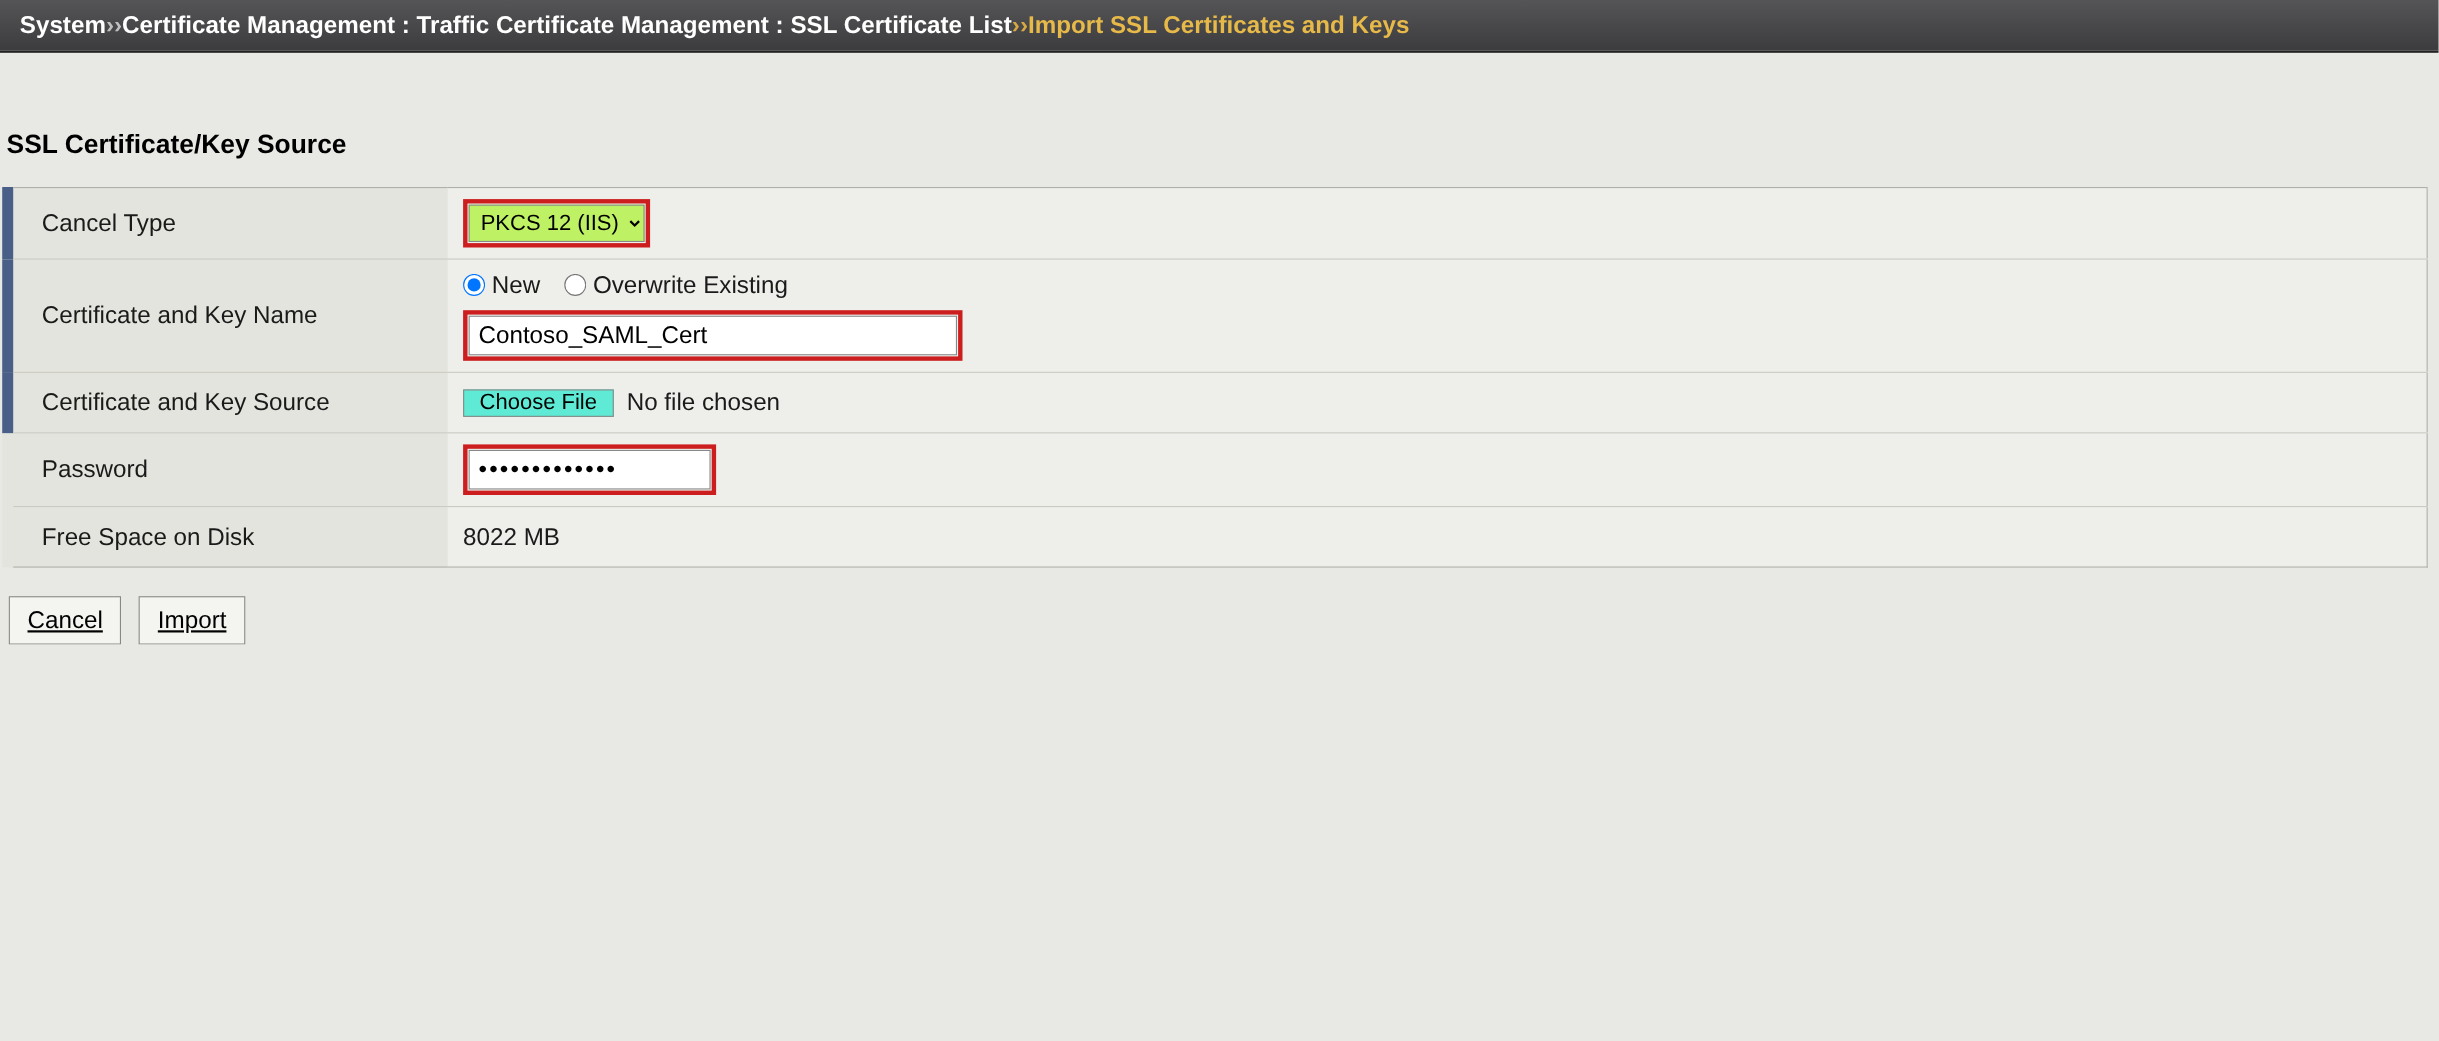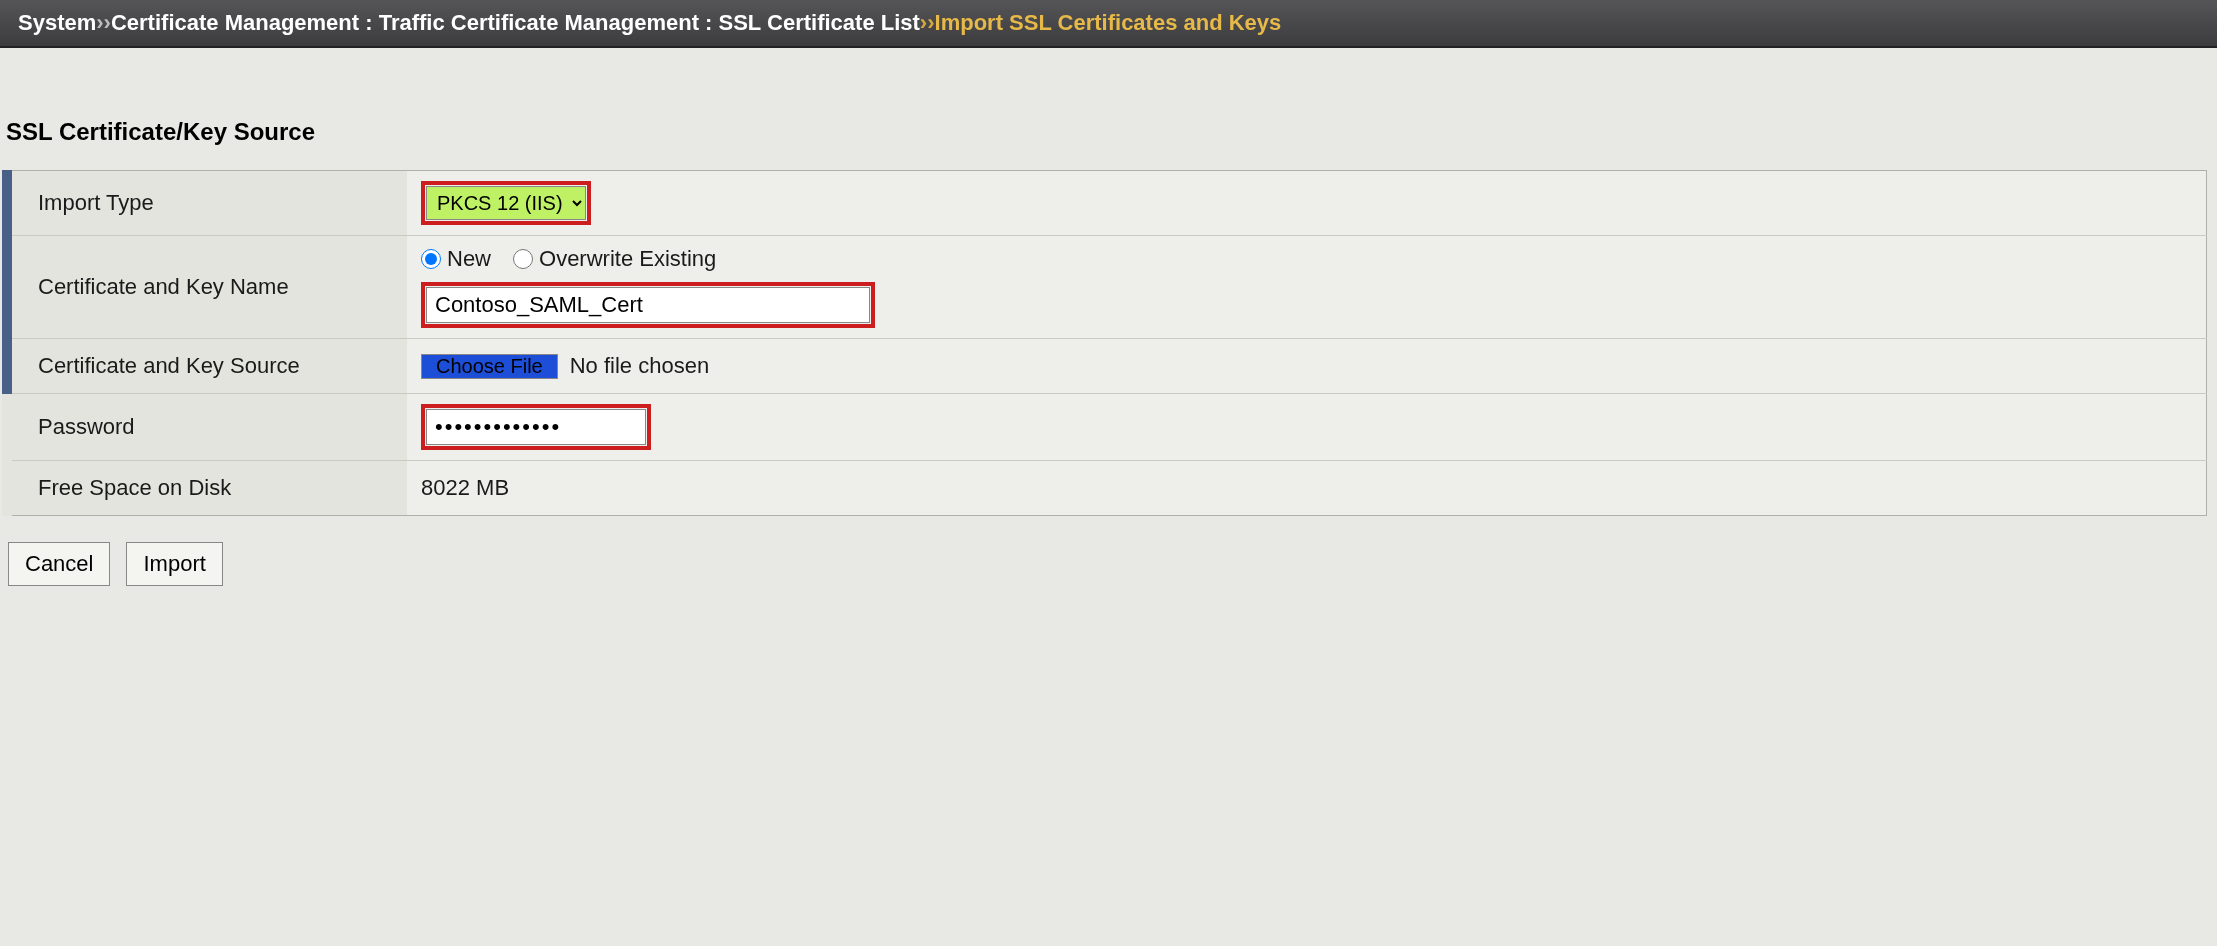--- a/index.html
+++ b/index.html
@@ -129,39 +129,40 @@
     }
     .file-row {
       display: flex;
       align-items: center;
       gap: 12px;
     }
     .file-button {
       font-size: 20px;
       padding: 0 14px;
       border: 1px solid #888;
-      background-color: #1d4ed8;
+      background-color: #5eead4;
       cursor: pointer;
     }
     .file-status {
       font-size: 22px;
     }
     .key-security-select {
       font-size: 20px;
       padding: 4px 6px;
       border: 1px solid #888;
       background-color: #f4f4f0;
       cursor: pointer;
       width: 160px;
     }
     .button-row {
       margin-top: 26px;
       padding-left: 6px;
       display: flex;
       gap: 16px;
+      text-decoration: underline;
     }
     .action-button {
       font-size: 22px;
       padding: 8px 16px;
       border: 1px solid #888;
       background-color: #f4f4f0;
       cursor: pointer;
     }
   </style>
 </head>
@@ -174,21 +175,21 @@
   <span class="breadcrumb-sep-highlight">››</span>
   <span class="breadcrumb-current">Import SSL Certificates and Keys</span>
 </div>
 
 <div class="content">
   <div class="section-title">SSL Certificate/Key Source</div>
 
   <table class="form-table">
     <tbody>
         <tr>
-      <td class="label-cell">Import Type</td>
+      <td class="label-cell">Cancel Type</td>
       <td class="value-cell">
         <span class="select-highlight">
           <select class="select-control">
             <option>PKCS 12 (IIS)</option>
           </select>
         </span>
       </td>
     </tr>
 
     <tr>

